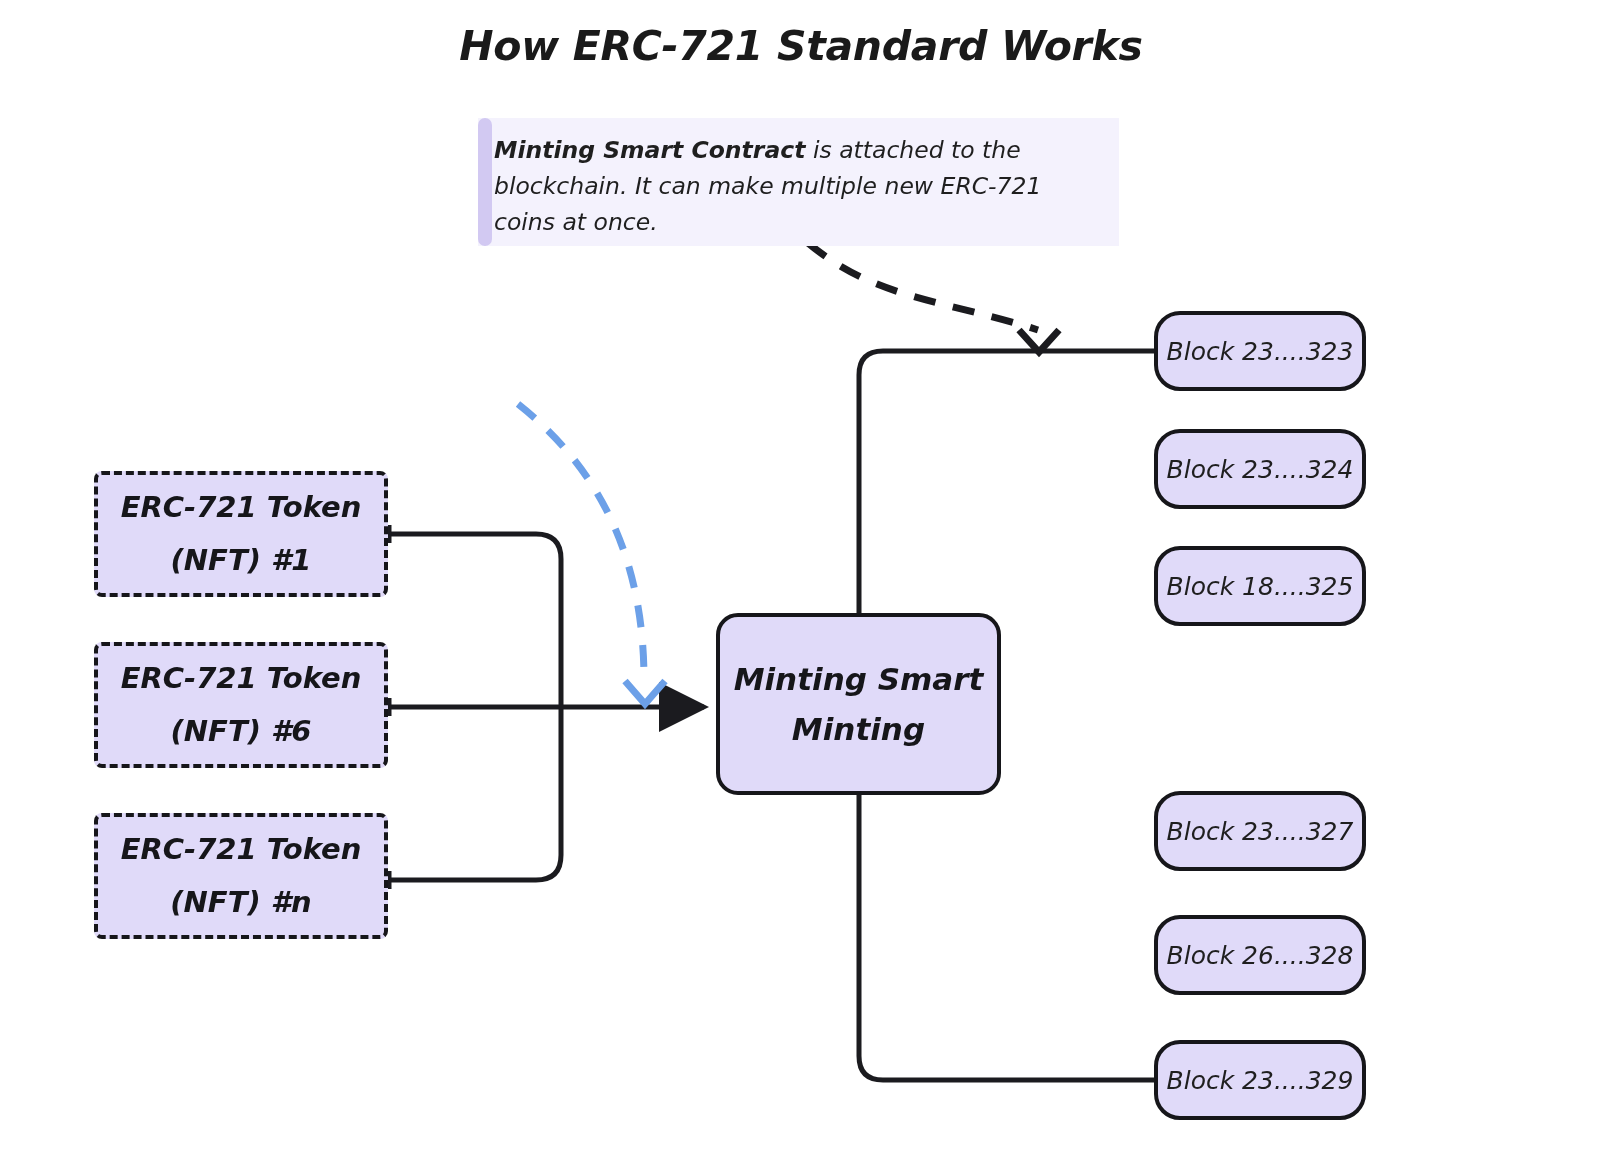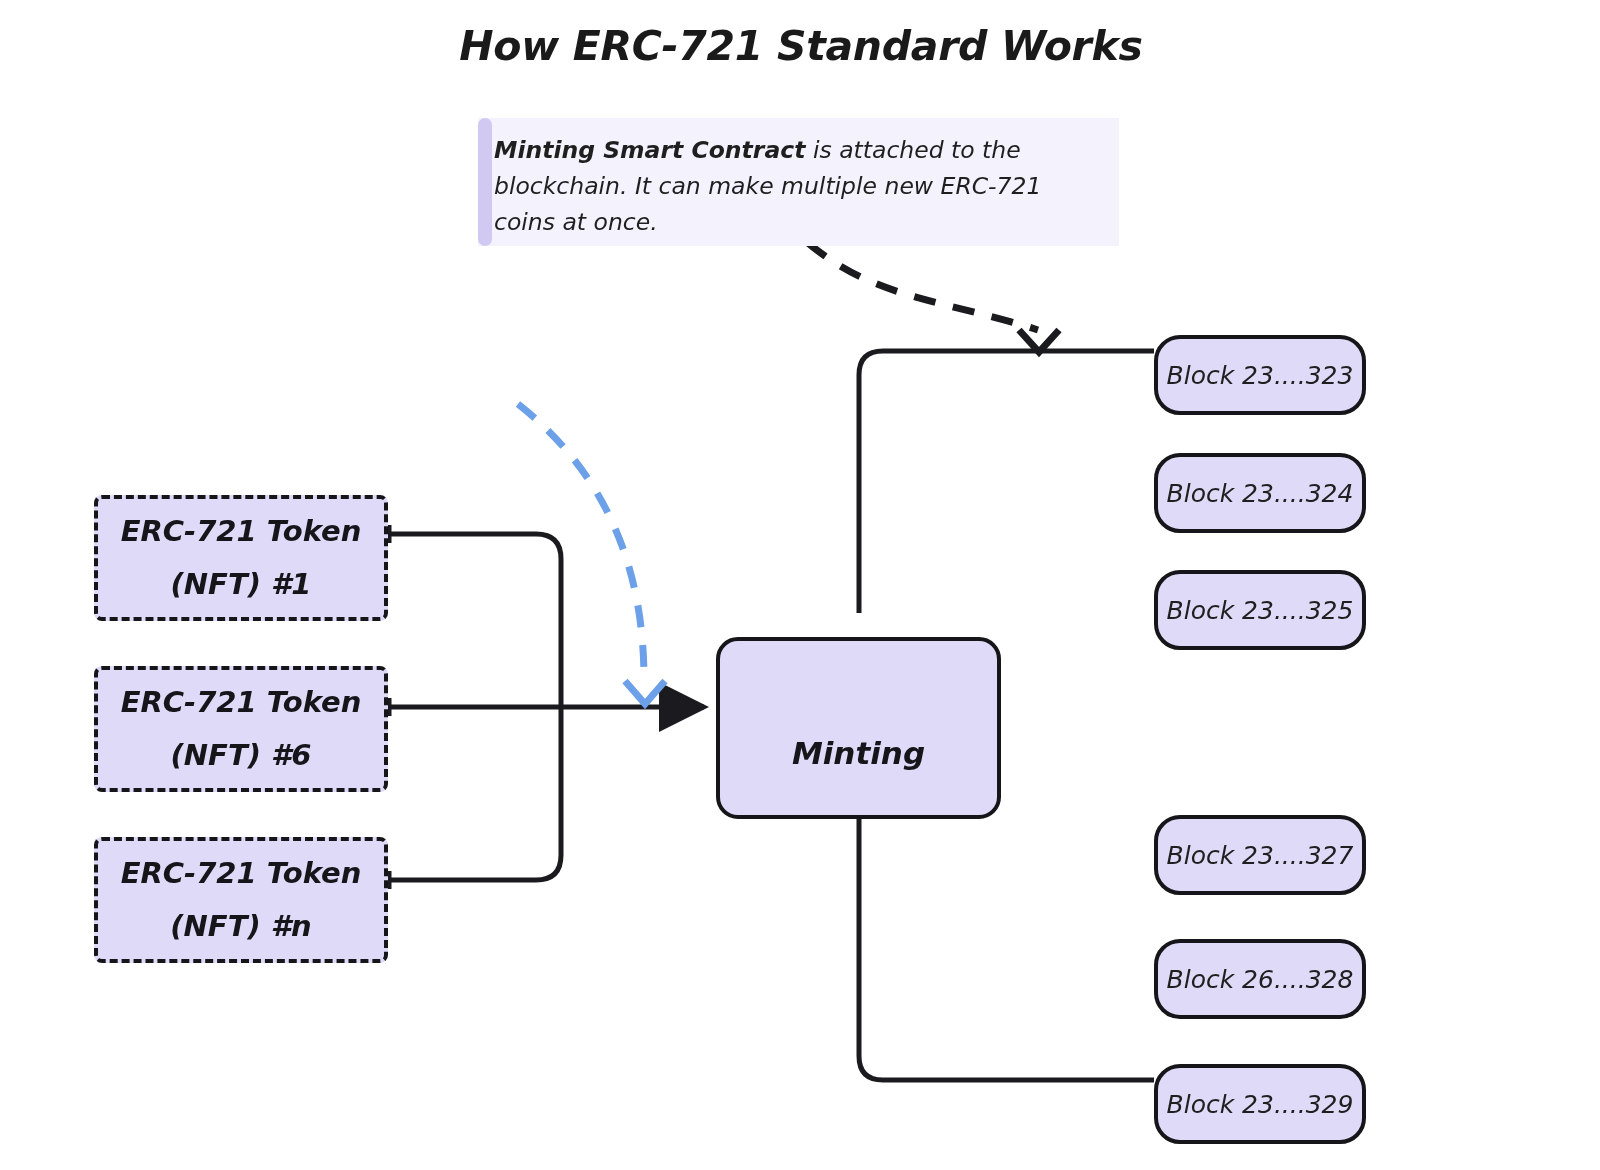--- a/index.html
+++ b/index.html
@@ -83,21 +83,20 @@
 
   
   .node {
     position: absolute;
     box-sizing: border-box;
     background: #e0daf9;
     display: flex;
     align-items: center;
     justify-content: center;
     text-align: center;
-    margin-top: 24px;
   }
 
   .token-node {
     width: 294px;
     height: 126px;
     border: 4px dashed #16161a;
     border-radius: 8px;
     font-size: 29px;
     font-weight: bold;
     line-height: 53px;
@@ -188,33 +187,33 @@
 
   <div class="node token-node" id="token-3">
     <div>
       <span>ERC-721 Token</span><br>
       <span>(NFT) #n</span>
     </div>
   </div>
 
   <div class="node" id="contract-node">
     <div>
-      <br>
+      <span>Minting Smart</span><br>
       <span>Minting</span>
     </div>
   </div>
 
   <div class="node block-node" style="top:311px">
     <span>Block 23....323</span>
   </div>
   <div class="node block-node" style="top:429px">
     <span>Block 23....324</span>
   </div>
   <div class="node block-node" style="top:546px">
-    <span>Block 23....325</span>
+    <span>Block 18....325</span>
   </div>
   <div class="node block-node" style="top:791px">
     <span>Block 23....327</span>
   </div>
   <div class="node block-node" style="top:915px">
     <span>Block 26....328</span>
   </div>
   <div class="node block-node" style="top:1040px">
     <span>Block 23....329</span>
   </div>

